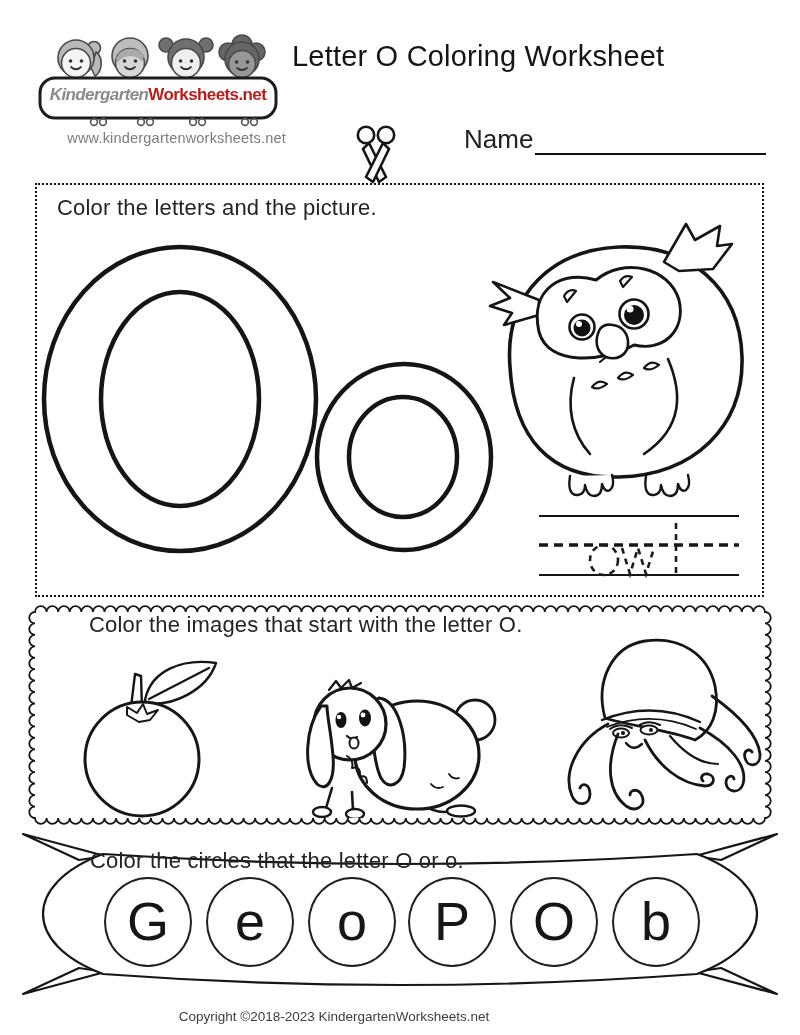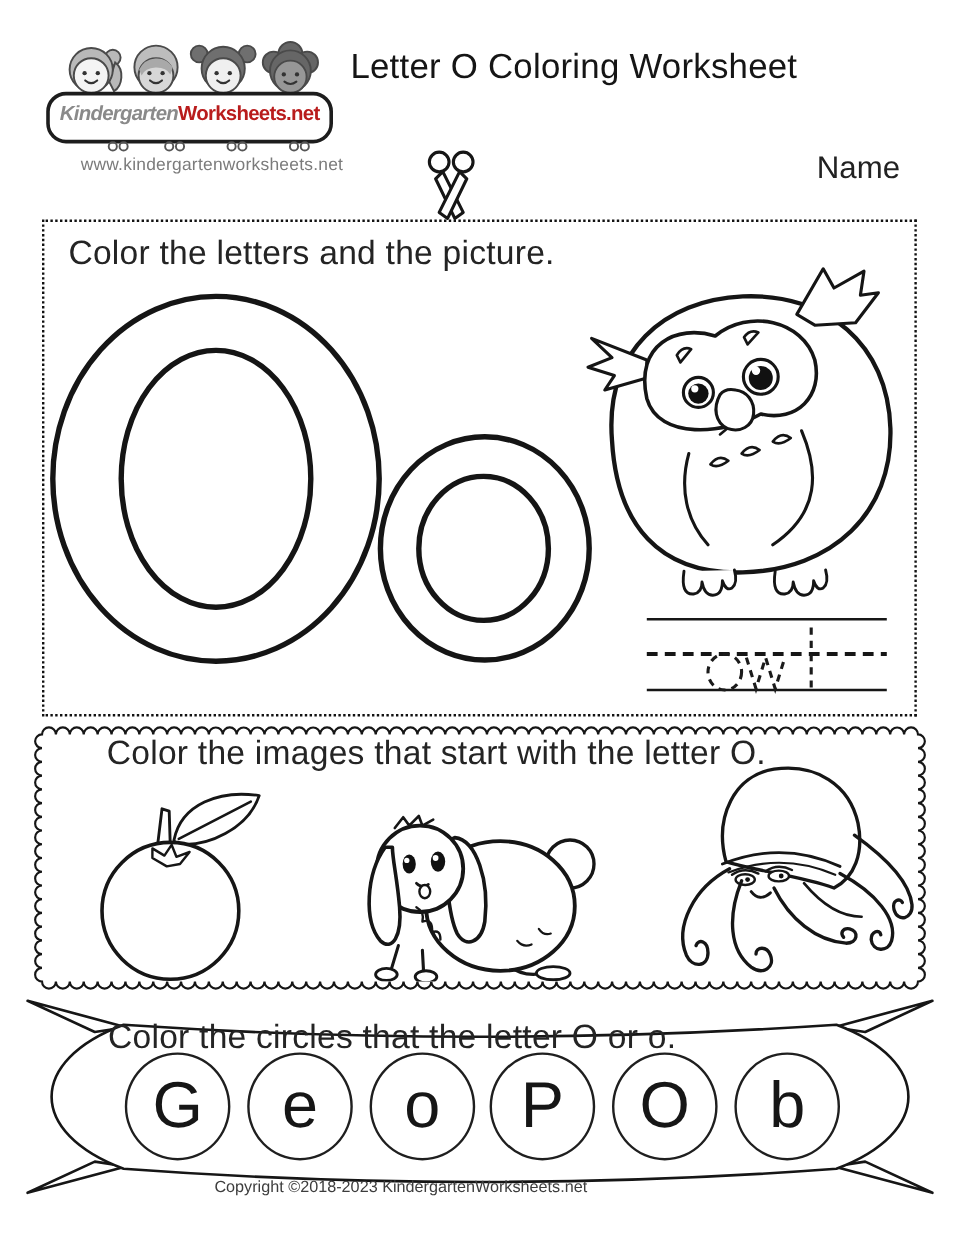--- a/index.html
+++ b/index.html
@@ -8,38 +8,38 @@
   .abs{position:absolute;}
   svg{display:block;}
   path,circle,ellipse,rect,line,polyline{vector-effect:none;}
 
   
   #brand-text{left:40px;top:85px;width:236px;text-align:center;font-size:17px;font-weight:700;
               letter-spacing:-0.6px;white-space:nowrap;}
   #brand-text .pre{color:#8a8a8a;font-style:italic;} #brand-text .suf{color:#b91c1c;}
   #website{left:30px;top:130px;width:256px;text-align:right;font-size:14.5px;color:#7b7b7b;letter-spacing:.2px;}
   #page-title{left:292px;top:40px;width:480px;font-size:29px;letter-spacing:.2px;color:#151515;}
-  #name-row{left:448px;top:124px;width:302px;display:flex;align-items:flex-end;flex-direction:column;}
+  #name-row{left:464px;top:124px;width:302px;display:flex;align-items:flex-end;}
   #name-row .lbl{font-size:26px;color:#222;}
   #name-row .line{flex:1;border-bottom:2.5px solid #111;height:26px;margin-left:2px;}
 
   
   #section-letters{left:35px;top:183px;width:725px;height:410px;border:2.5px dotted #111;}
   #section-letters h2,#section-images h2,#section-circles h2{
-      margin:0;font-size:28px;font-weight:400;color:#242424;letter-spacing:.2px;}
+      margin:0;font-size:22px;font-weight:400;color:#242424;letter-spacing:.2px;}
   #section-letters h2{position:absolute;left:20px;top:10px;}
   #section-images{left:35px;top:612px;width:730px;height:206px;}
   #section-images h2{position:absolute;left:22px;top:0;margin-left:32px;}
   #section-circles{left:15px;top:826px;width:770px;height:172px;}
   #section-circles h2{position:absolute;left:75px;top:22px;}
 
   .letter-circle{position:absolute;top:51px;width:84px;height:86px;border:2.5px solid #1f1f1f;
       border-radius:50%;text-align:center;line-height:84px;font-size:54px;font-weight:400;color:#161616;background:#fff;}
 
-  #footer{left:0;top:980px;width:668px;text-align:center;font-size:13.5px;color:#3d3d3d;line-height:17px;}
+  #footer{left:0;top:1008px;width:668px;text-align:center;font-size:13.5px;color:#3d3d3d;line-height:17px;}
 </style>
 </head>
 <body>
 
 <div id="page">
 
   <div class="abs" style="left:38px;top:28px;width:240px;height:100px;">
     <svg width="240" height="100" viewBox="0 0 240 100">
       <g stroke="#4a4a4a" stroke-width="1.6">
 

